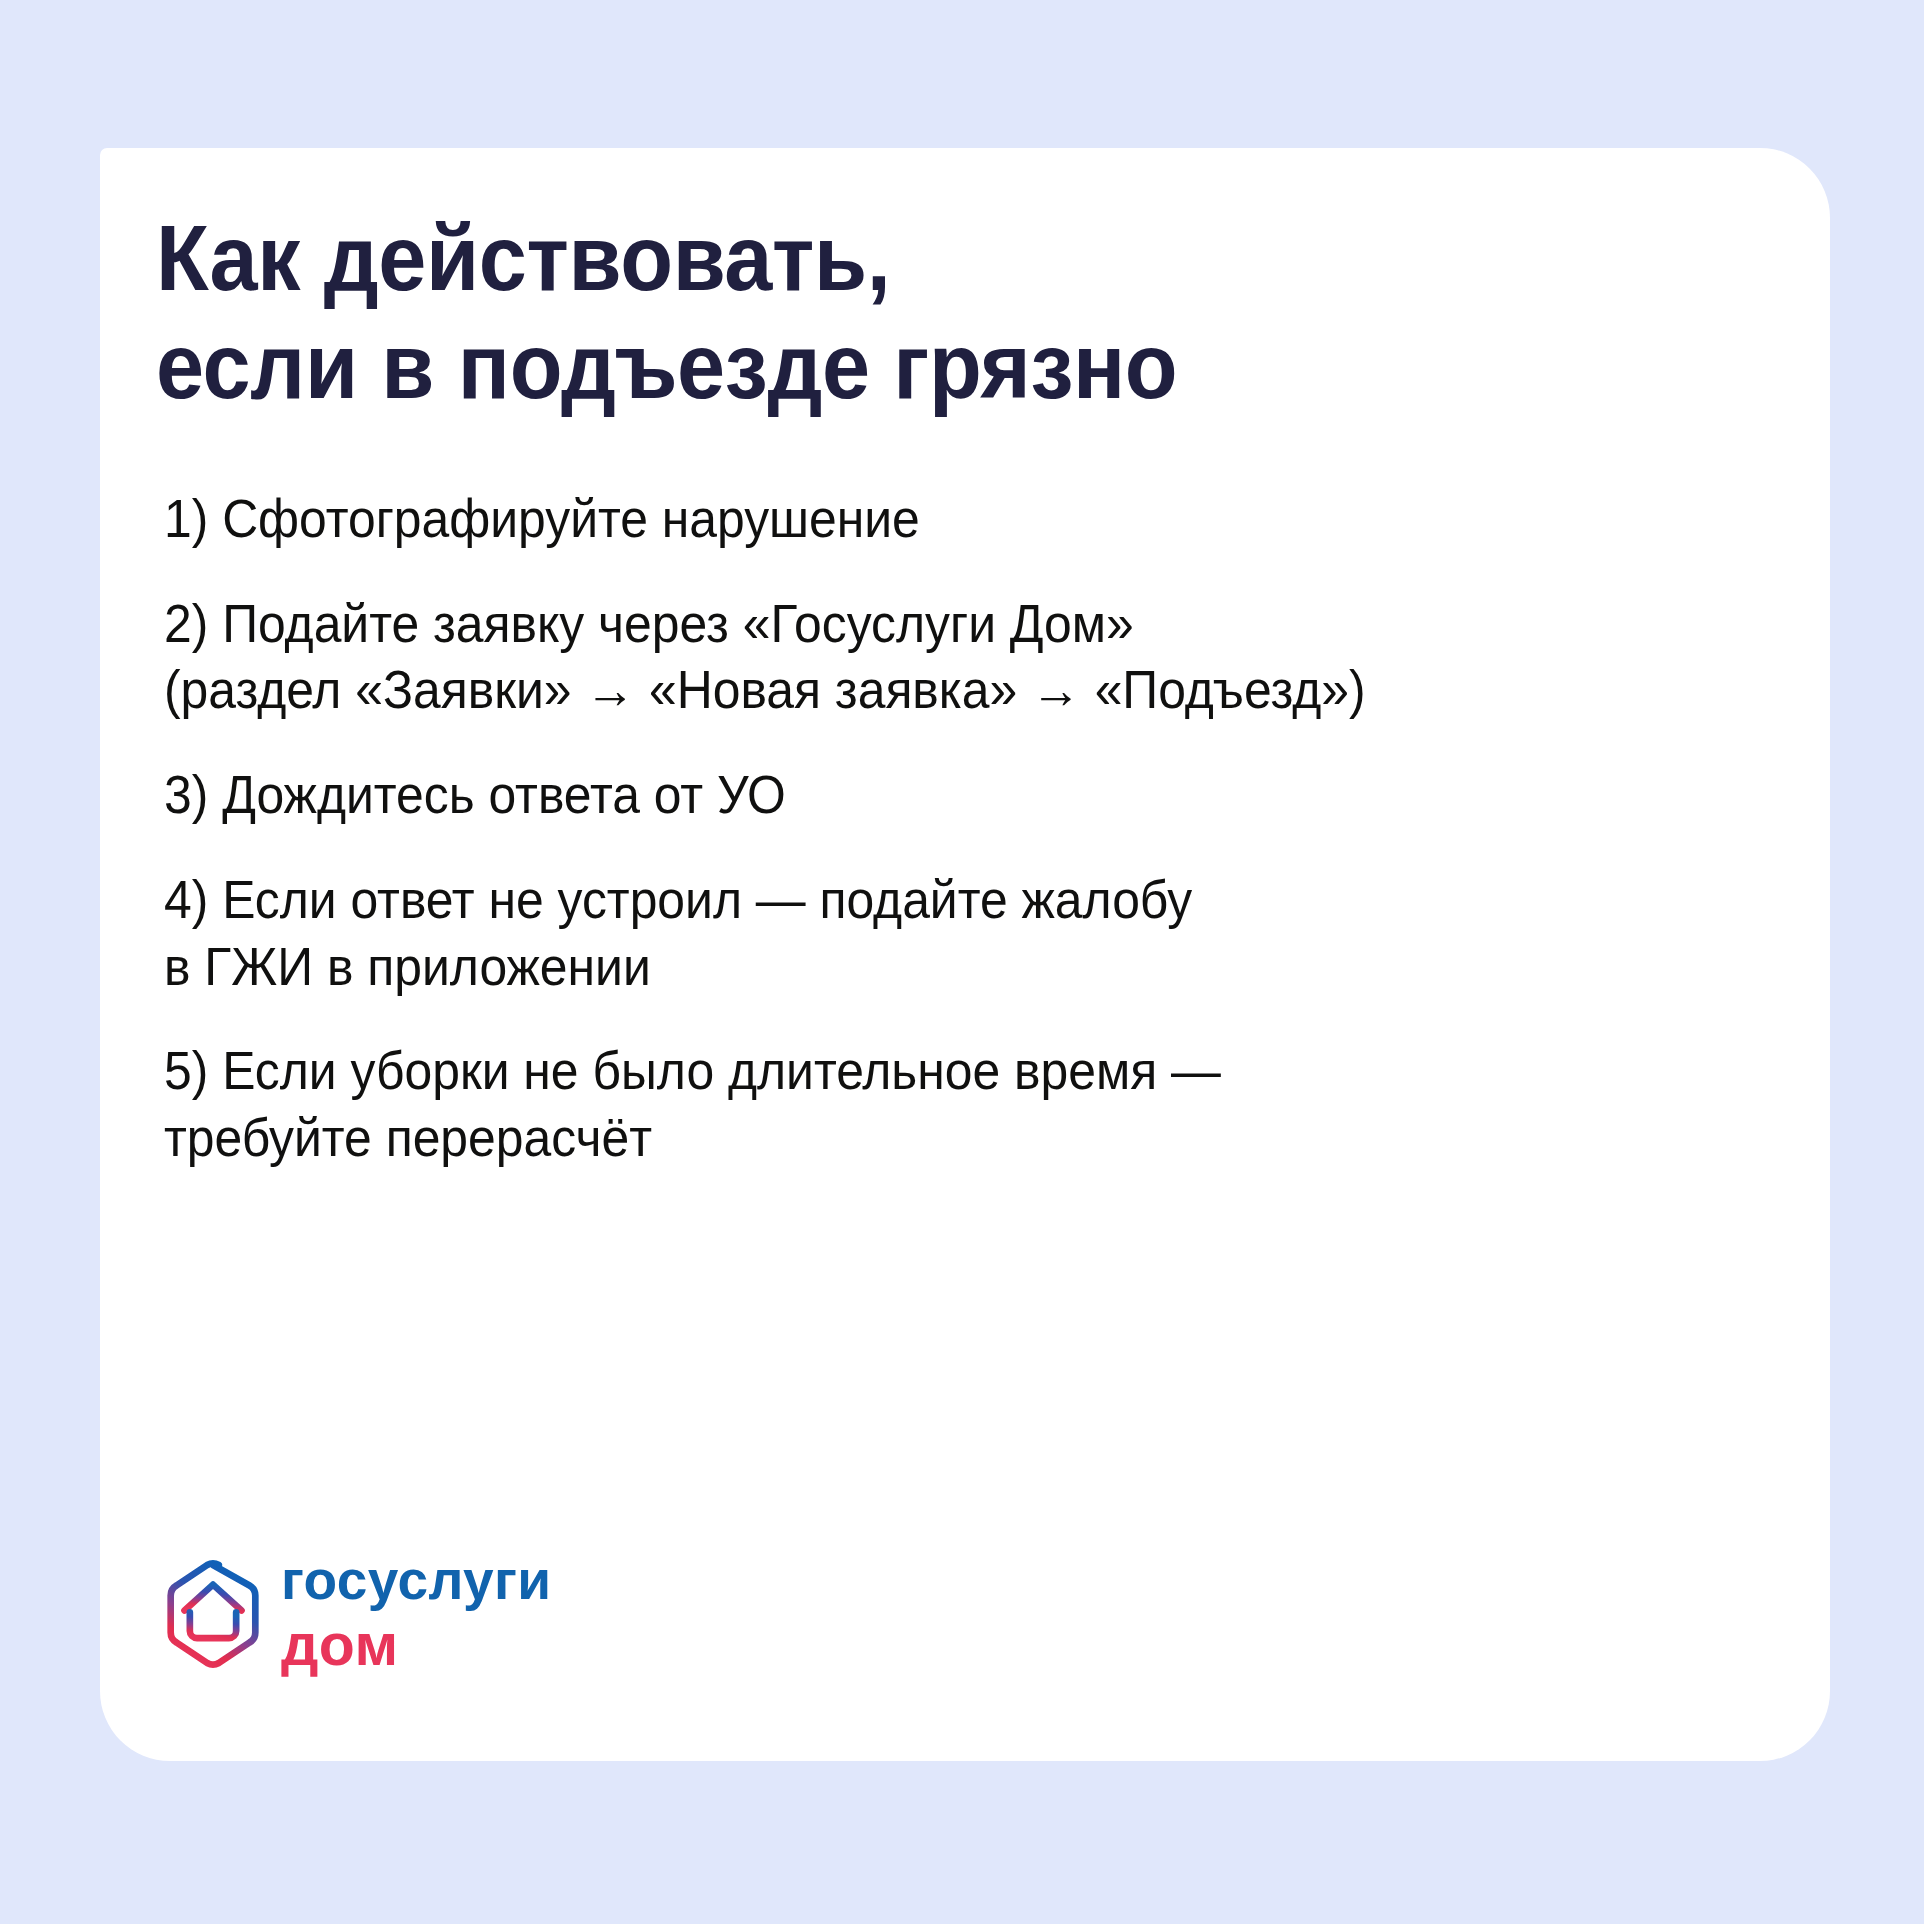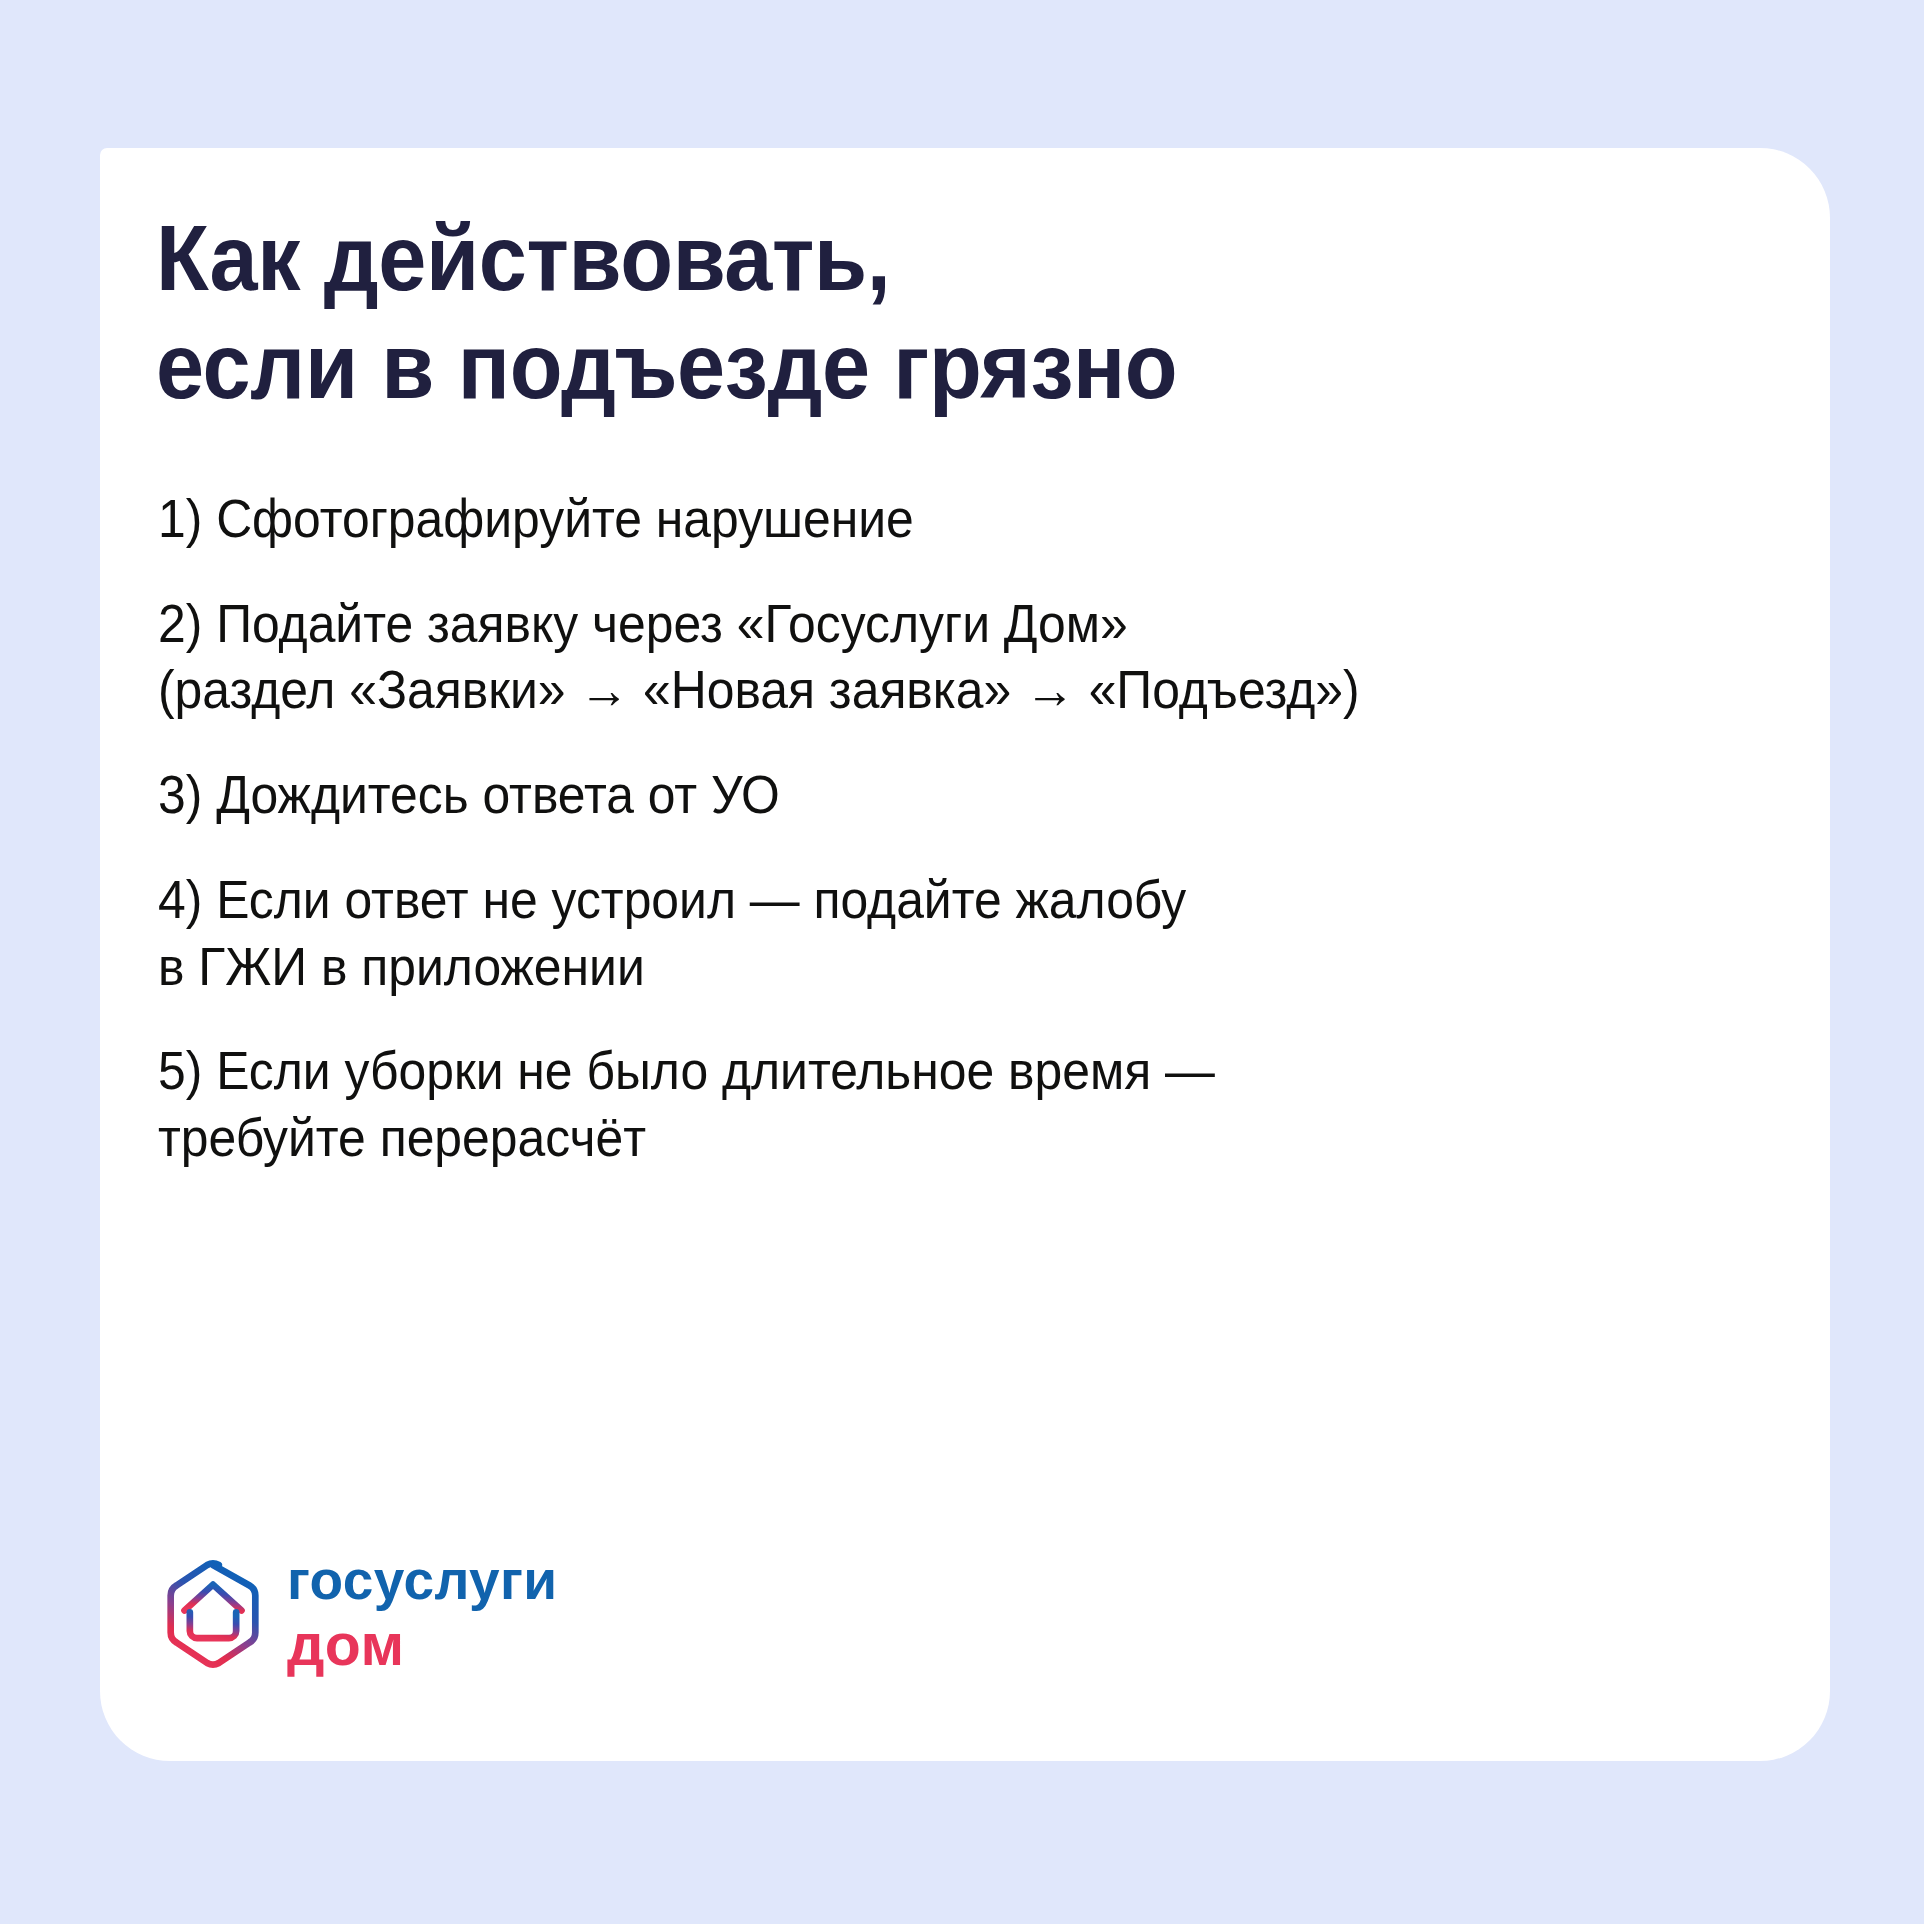--- a/index.html
+++ b/index.html
@@ -55,21 +55,21 @@
     transform: scaleX(0.93);
     transform-origin: left top;
     white-space: nowrap;
   }
   .title-line {
     display: block;
   }
 
   
   .steps {
-    margin: 2px;
+    margin: 8px;
     padding: 0;
     list-style: none;
     margin-top: 65px;
   }
   .step {
     color: #10100f;
     font-family: "Liberation Sans Narrow", "Liberation Sans", sans-serif;
     font-weight: normal;
     font-size: 53px;
     line-height: 1.26;
@@ -85,21 +85,21 @@
     display: block;
   }
 
   
   .logo {
     position: absolute;
     left: 56px;
     bottom: 86px;
     display: flex;
     align-items: center;
-    gap: 17px;
+    gap: 11px;
   }
   .logo-mark {
     width: 114px;
     height: 114px;
     flex: 0 0 auto;
     display: block;
   }
   .logo-words {
     display: flex;
     flex-direction: column;

